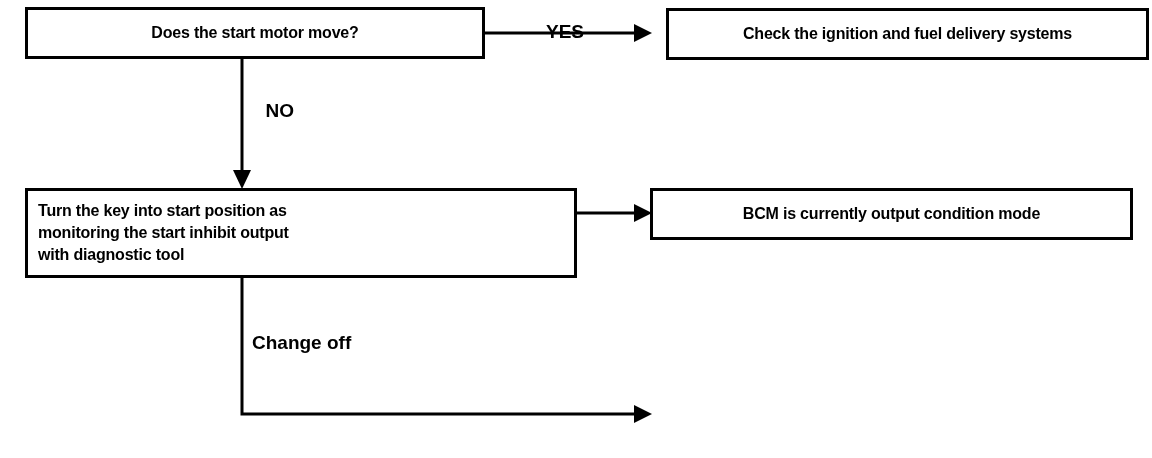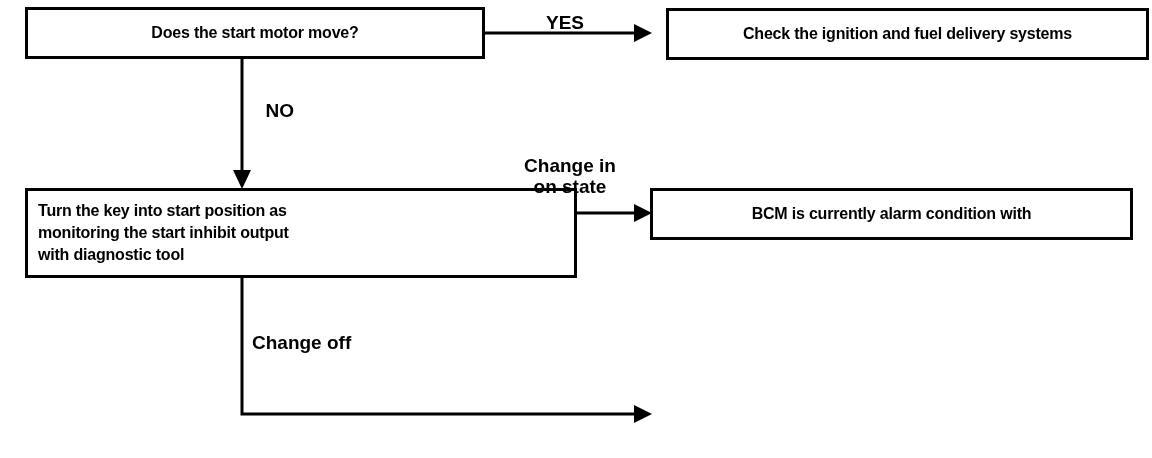--- a/index.html
+++ b/index.html
@@ -61,21 +61,21 @@
   .edge-label {
     position: absolute;
     font-weight: 700;
     font-size: 19px;
     line-height: 1.12;
     letter-spacing: 0px;
     color: #000000;
     white-space: pre-line;
     text-align: center;
   }
-  #label-yes        { left: 535px; top: 12px;   width: 60px; }
+  #label-yes        { left: 535px; top: 21px;   width: 60px; }
   #label-no         { left: 250px; top: 100px; width: 44px; text-align: right; }
   #label-change-on  { left: 500px; top: 155px; width: 140px; }
   #label-remain-off { left: 252px; top: 332px; width: 150px; text-align: left; }
 
   svg.connectors {
     position: absolute;
     left: 0;
     top: 0;
     width: 1152px;
     height: 458px;
@@ -117,26 +117,24 @@
     <span class="node-text">Check the ignition and fuel delivery systems</span>
   </div>
 
   <div class="node lefted" id="node-turn-key">
     <span class="node-text">Turn the key into start position as
 monitoring the start inhibit output
 with diagnostic tool</span>
   </div>
 
   <div class="node centered" id="node-bcm-alarm">
-    <span class="node-text">BCM is currently alarm condition with</span>
+    <span class="node-text">BCM is currently output condition mode</span>
   </div>
 
 
   <div class="edge-label" id="label-yes">YES</div>
 
   <div class="edge-label" id="label-no">NO</div>
 
-  <div class="edge-label" id="label-change-on">Change in
-on state</div>
 
   <div class="edge-label" id="label-remain-off">Change off</div>
 
 </div>
 
 </body></html>

